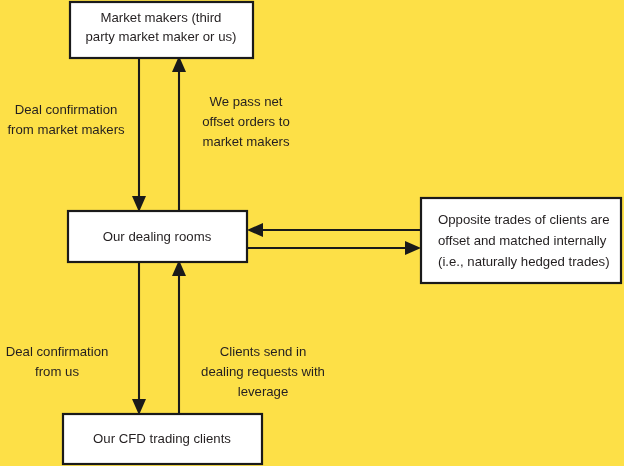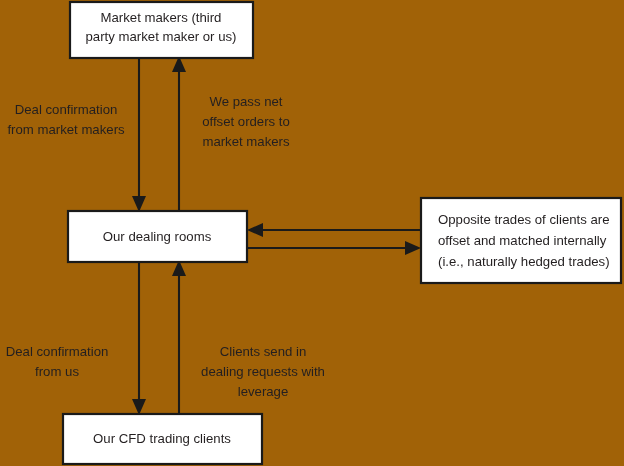--- a/index.html
+++ b/index.html
@@ -12,21 +12,21 @@
     width: 624px;
     height: 466px;
     font-family: "Liberation Sans", sans-serif;
     color: #231f20;
     overflow: hidden;
   }
   #diagram-root {
     position: relative;
     width: 624px;
     height: 466px;
-    background: #a16207;
+    background: #fde047;
   }
   svg.diagram-canvas {
     position: absolute;
     top: 0;
     left: 0;
     width: 624px;
     height: 466px;
     display: block;
   }
   .node-box {

